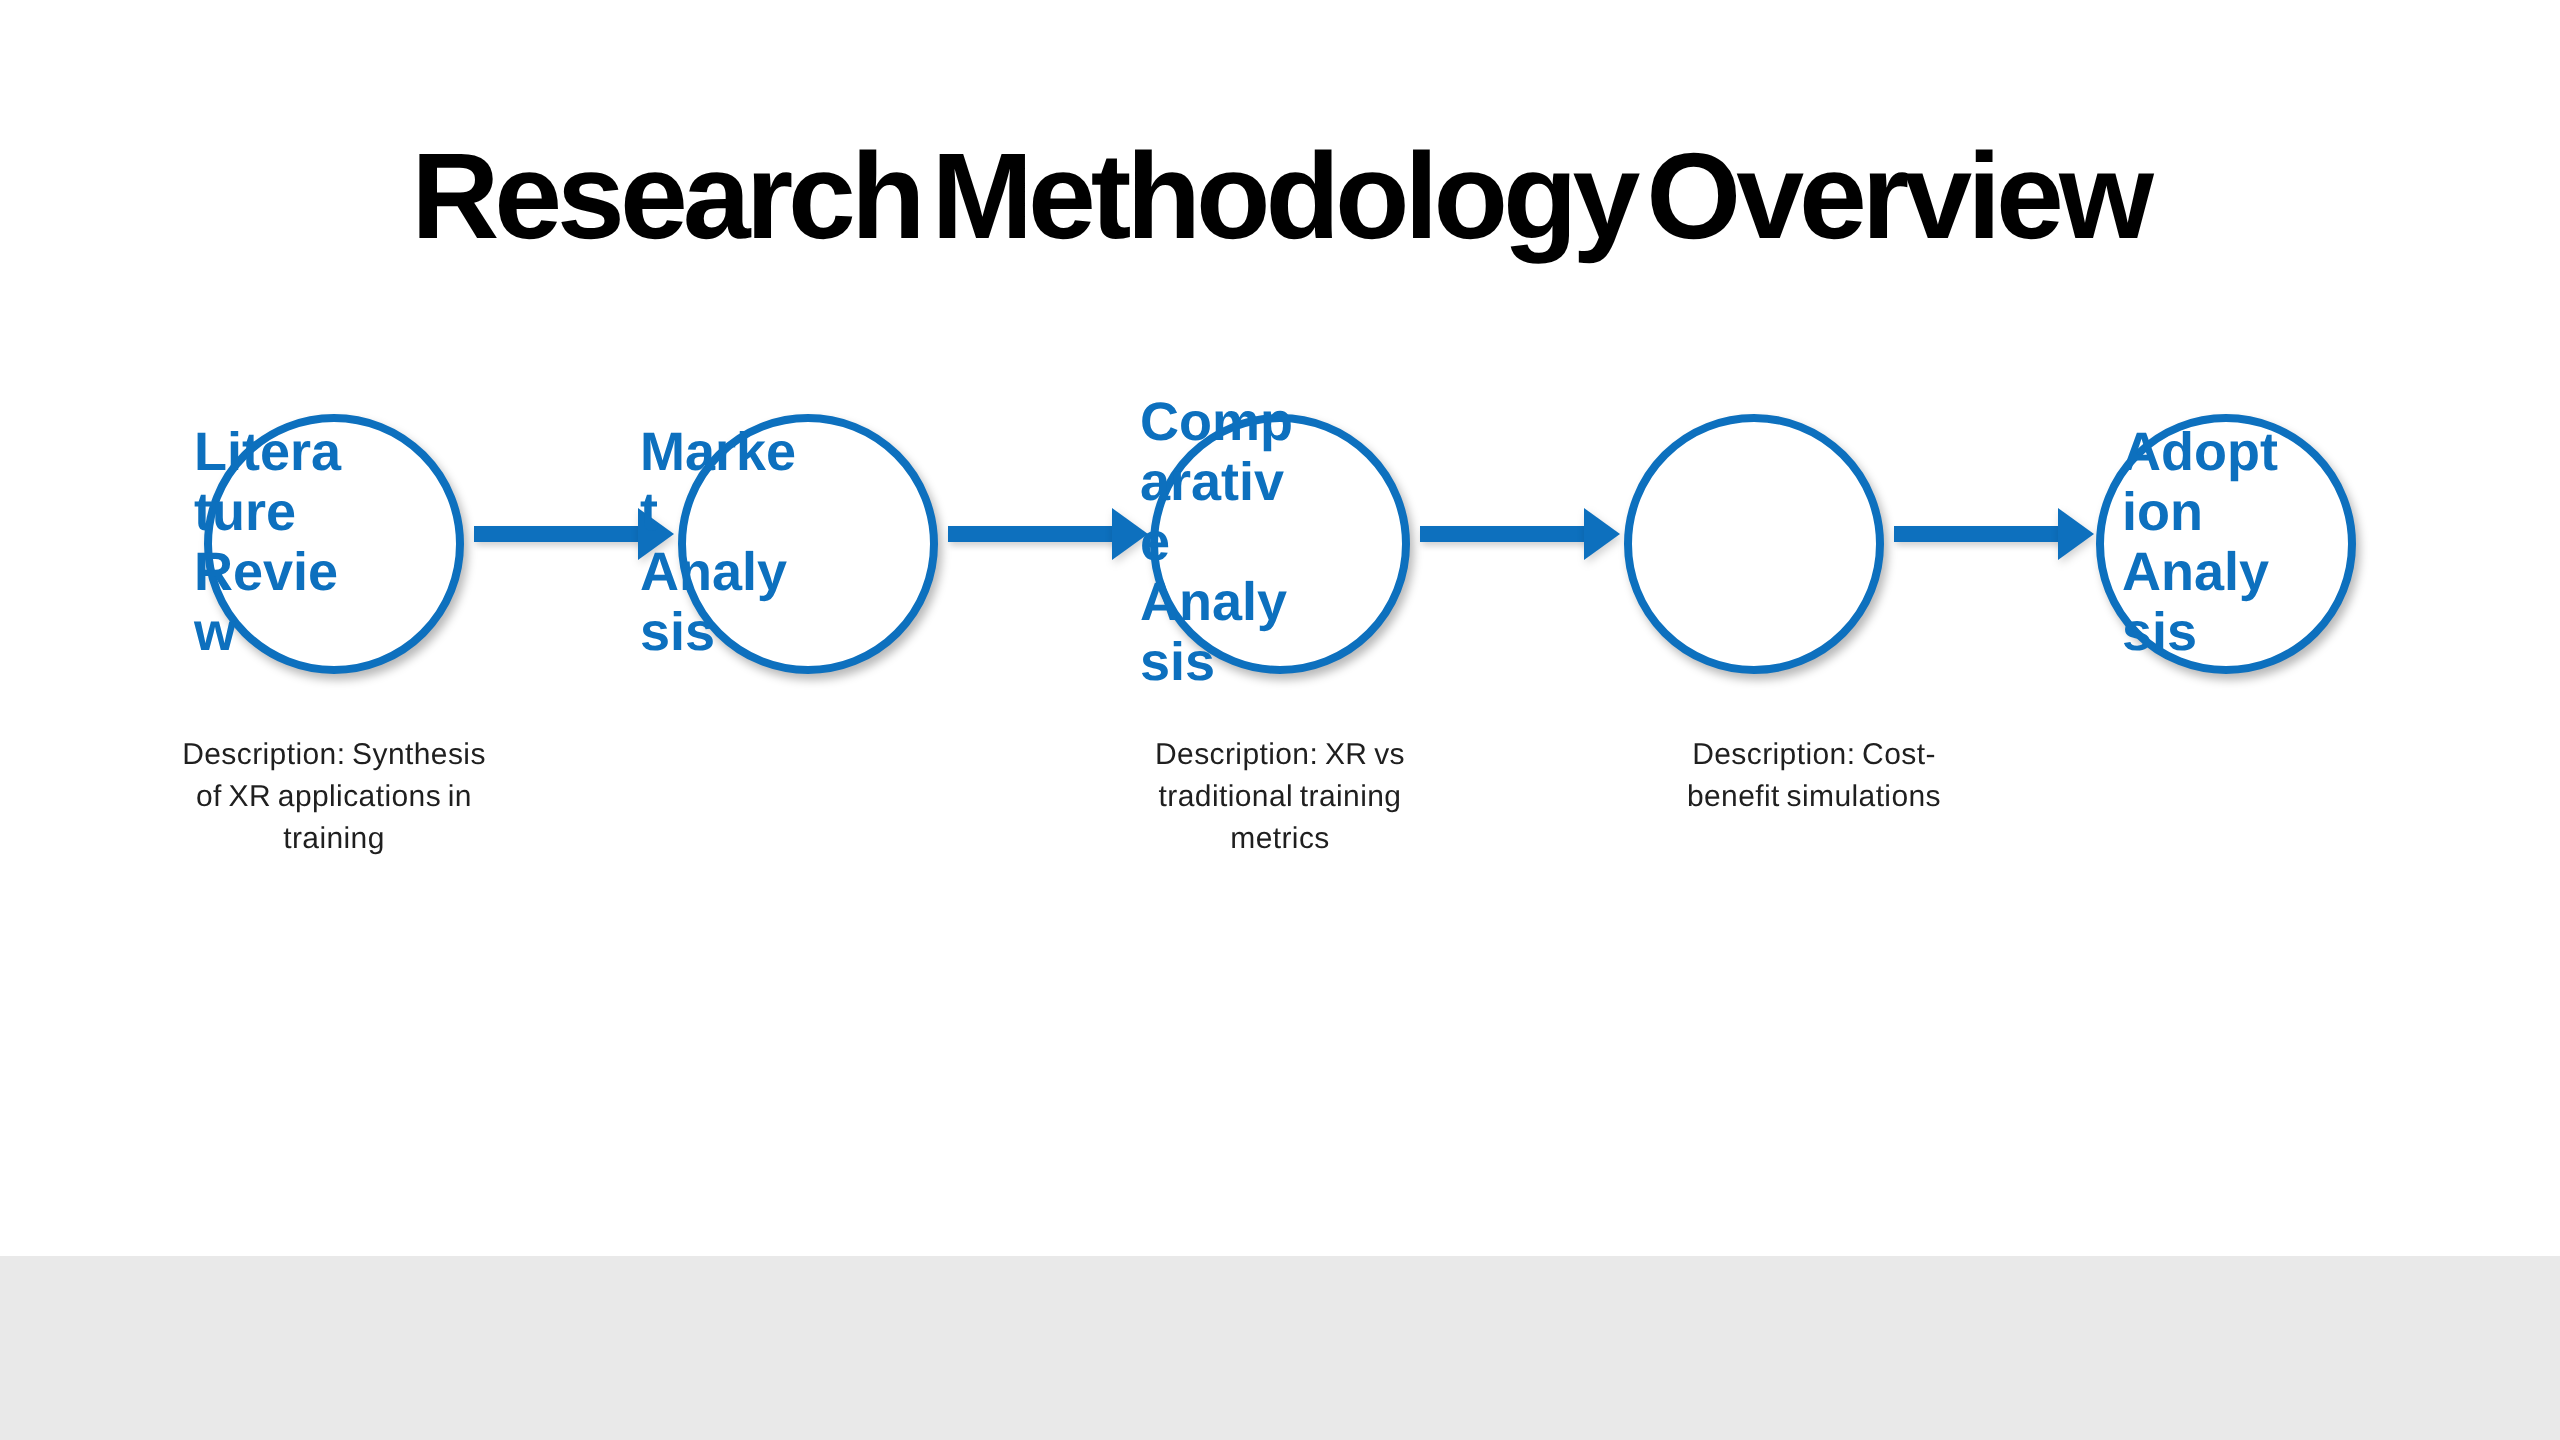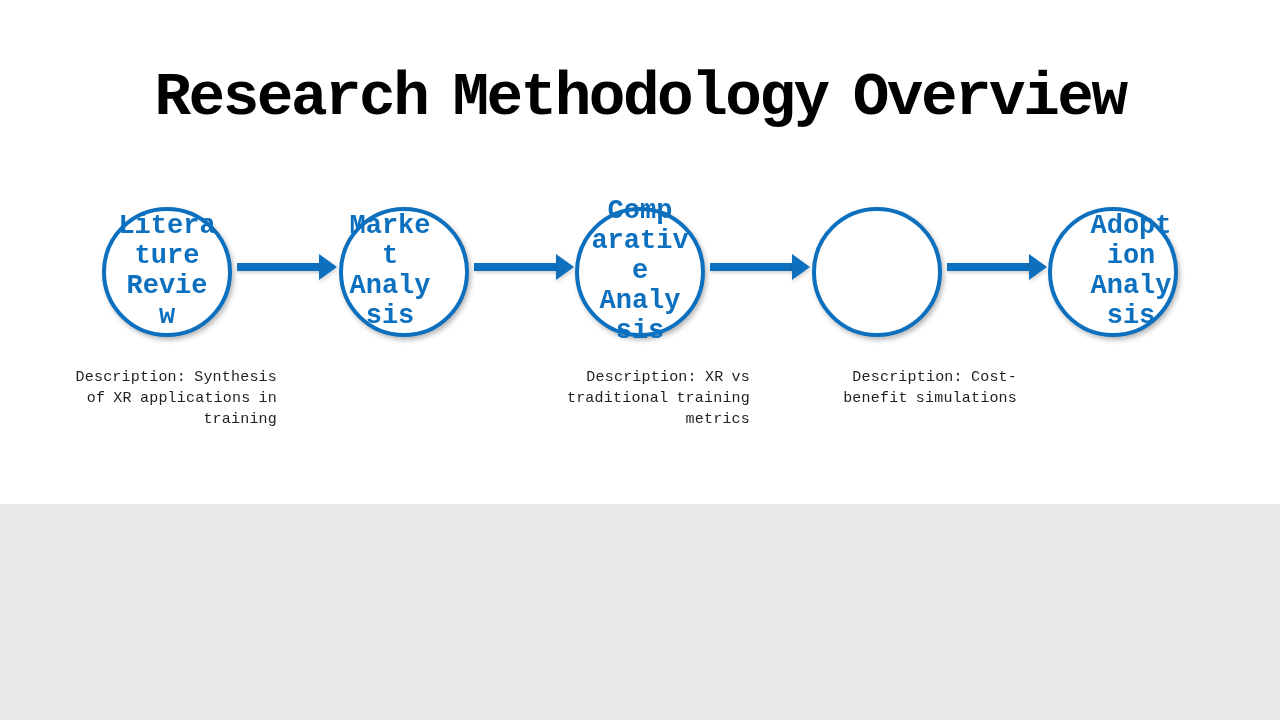--- a/index.html
+++ b/index.html
@@ -4,24 +4,24 @@
 <style>
   :root{
     --accent:#0d70be;
     --title-color:#000000;
     --desc-color:#1f1f1f;
   }
   *{margin:0;padding:0;box-sizing:border-box;}
   html,body{background:#e9e9e9;}
   .slide{
     position:relative;
-    width:1280px;height:504px;
+    width:1280px;height:628px;
     background:#ffffff;
     overflow:hidden;
-    font-family:Liberation Mono, monospace;
+    font-family:Liberation Sans, sans-serif;
   }
   .title{
     position:absolute;
     left:0;right:0;top:64px;
     text-align:center;
     font-size:61px;
     line-height:68px;
     font-weight:bold;
     letter-spacing:-2.5px;
     word-spacing:-9px;
@@ -35,33 +35,33 @@
     border:4px solid var(--accent);
     border-radius:50%;
     box-shadow:2px 3px 5px rgba(0,0,0,0.28);
     z-index:1;
   }
   .clabel{
     position:absolute;
     top:271px;
     transform:translateY(-50%);
     width:140px;
-    text-align:center;
+    text-align:left;
     color:var(--accent);
     font-weight:bold;
     font-size:27px;
     line-height:30px;
     white-space:pre-line;
     z-index:2;
   }
   .desc{
     position:absolute;
     top:367px;
     width:220px;
-    text-align:right;
+    text-align:center;
     color:var(--desc-color);
     font-size:15px;
     line-height:21px;
     letter-spacing:0.2px;
     word-spacing:-1px;
     white-space:pre-line;
     z-index:1;
   }
   .arrow{
     position:absolute;

